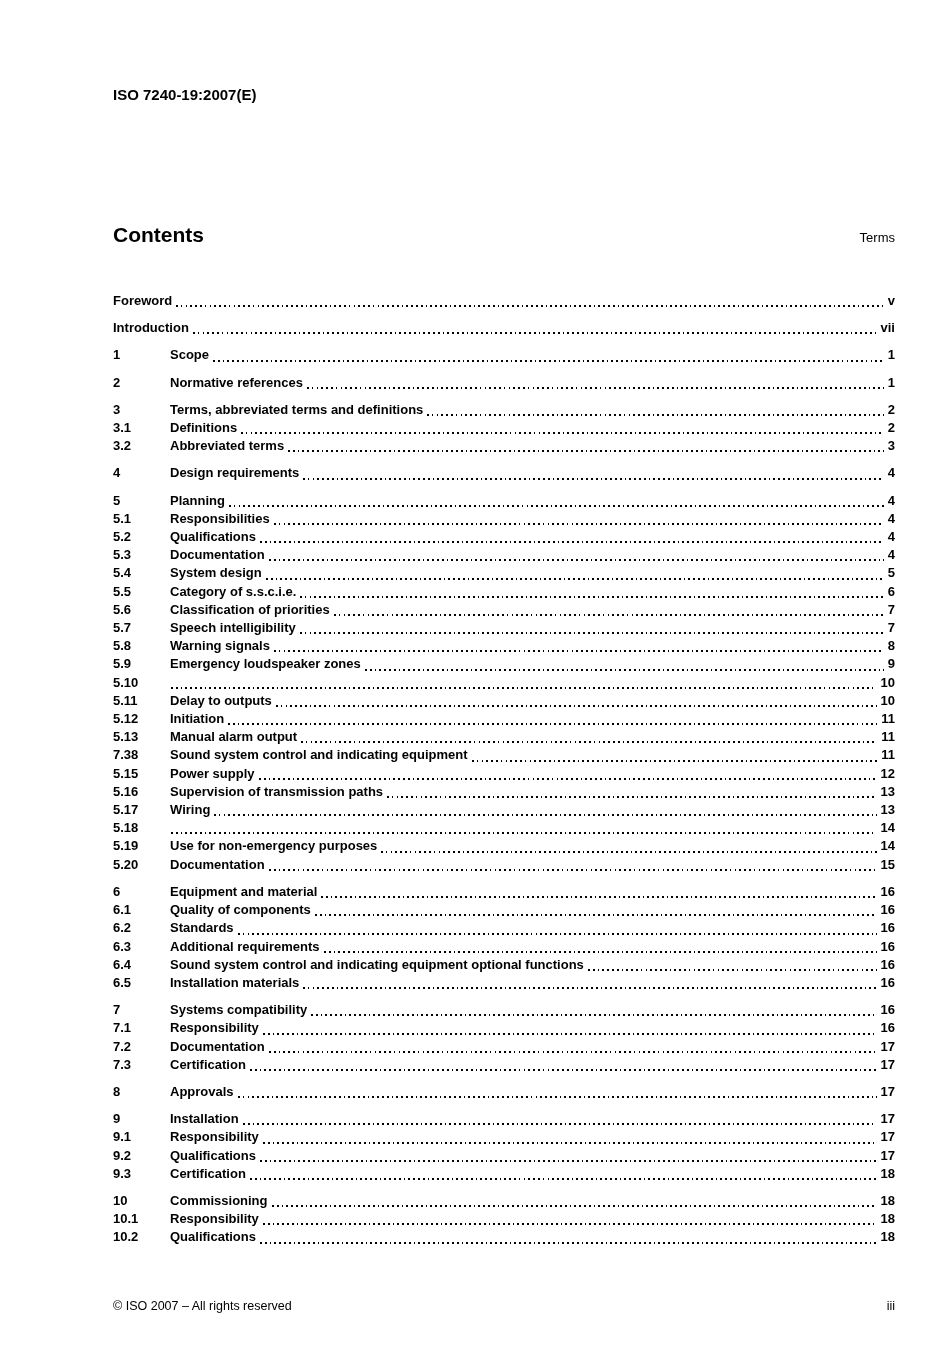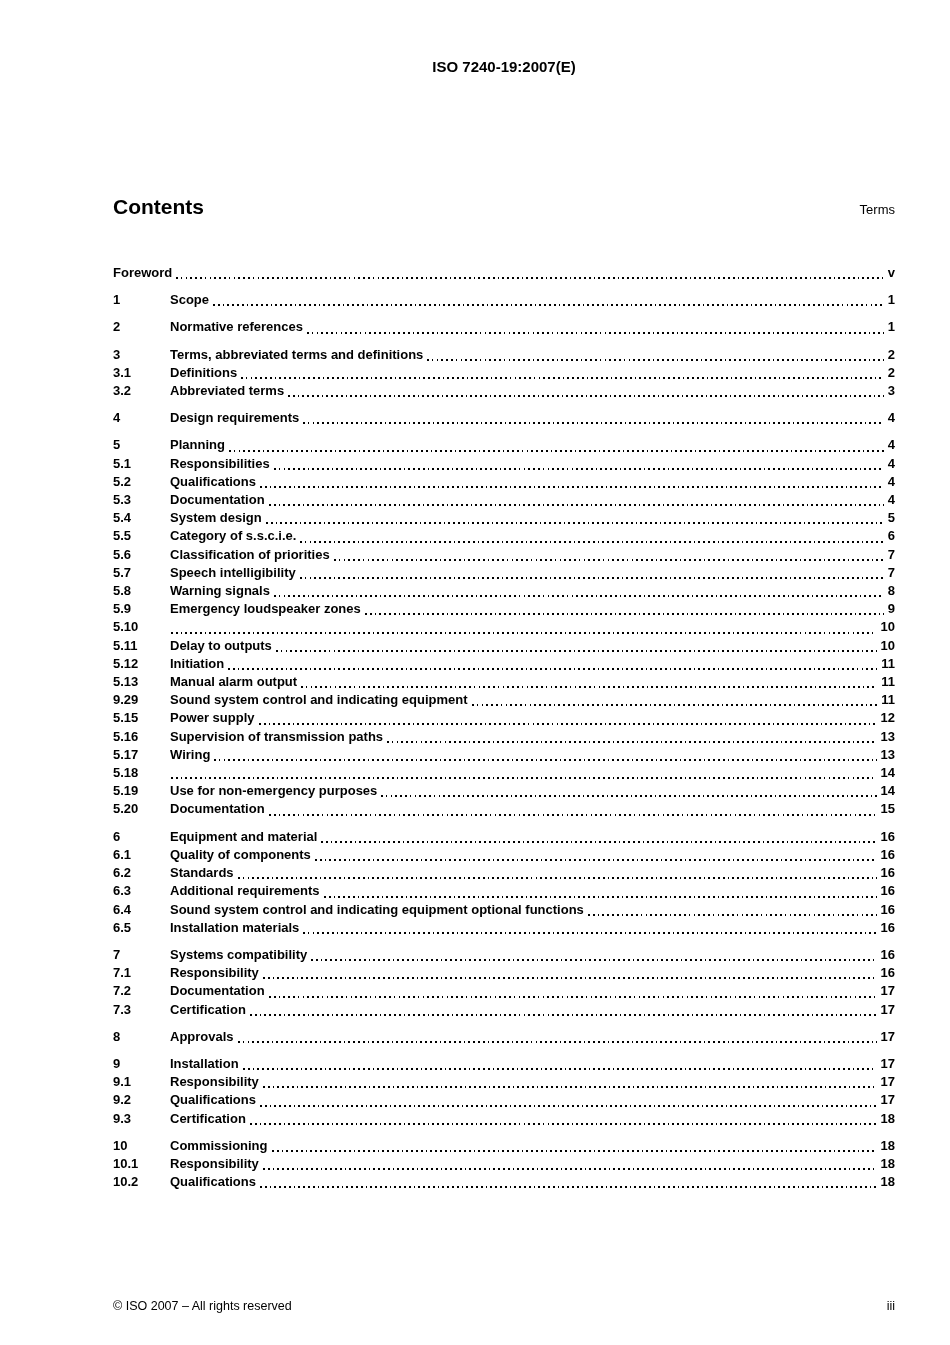--- a/index.html
+++ b/index.html
@@ -12,22 +12,22 @@
     width: 950px;
     height: 1345px;
     background: #ffffff;
     color: #000000;
     font-family: "Liberation Sans", sans-serif;
     overflow: hidden;
     box-sizing: border-box;
     padding: 0 55px 0 113px;
   }
   .doc-header {
-    padding-top: 58px;
-    text-align: center;
+    padding-top: 86px;
+    text-align: left;
     font-weight: bold;
     font-size: 15px;
     line-height: 18px;
   }
   .contents-header {
     margin-top: 118px;
     display: flex;
     justify-content: space-between;
     align-items: baseline;
   }
@@ -108,20 +108,27 @@
   <div class="toc" id="toc">
       <div class="toc-group">
         <div class="toc-row">
           <span class="title">Foreword</span>
           <span class="leader"></span>
           <span class="pagenum">v</span>
         </div>
       </div>
       <div class="toc-group">
         <div class="toc-row">
+          <span class="title">Introduction</span>
+          <span class="leader"></span>
+          <span class="pagenum">vii</span>
+        </div>
+      </div>
+      <div class="toc-group">
+        <div class="toc-row">
           <span class="num">1</span>
           <span class="title">Scope</span>
           <span class="leader"></span>
           <span class="pagenum">1</span>
         </div>
       </div>
       <div class="toc-group">
         <div class="toc-row">
           <span class="num">2</span>
           <span class="title">Normative references</span>
@@ -235,21 +242,21 @@
           <span class="leader"></span>
           <span class="pagenum">11</span>
         </div>
         <div class="toc-row">
           <span class="num">5.13</span>
           <span class="title">Manual alarm output</span>
           <span class="leader"></span>
           <span class="pagenum">11</span>
         </div>
         <div class="toc-row">
-          <span class="num">9.29</span>
+          <span class="num">7.38</span>
           <span class="title">Sound system control and indicating equipment</span>
           <span class="leader"></span>
           <span class="pagenum">11</span>
         </div>
         <div class="toc-row">
           <span class="num">5.15</span>
           <span class="title">Power supply</span>
           <span class="leader"></span>
           <span class="pagenum">12</span>
         </div>

